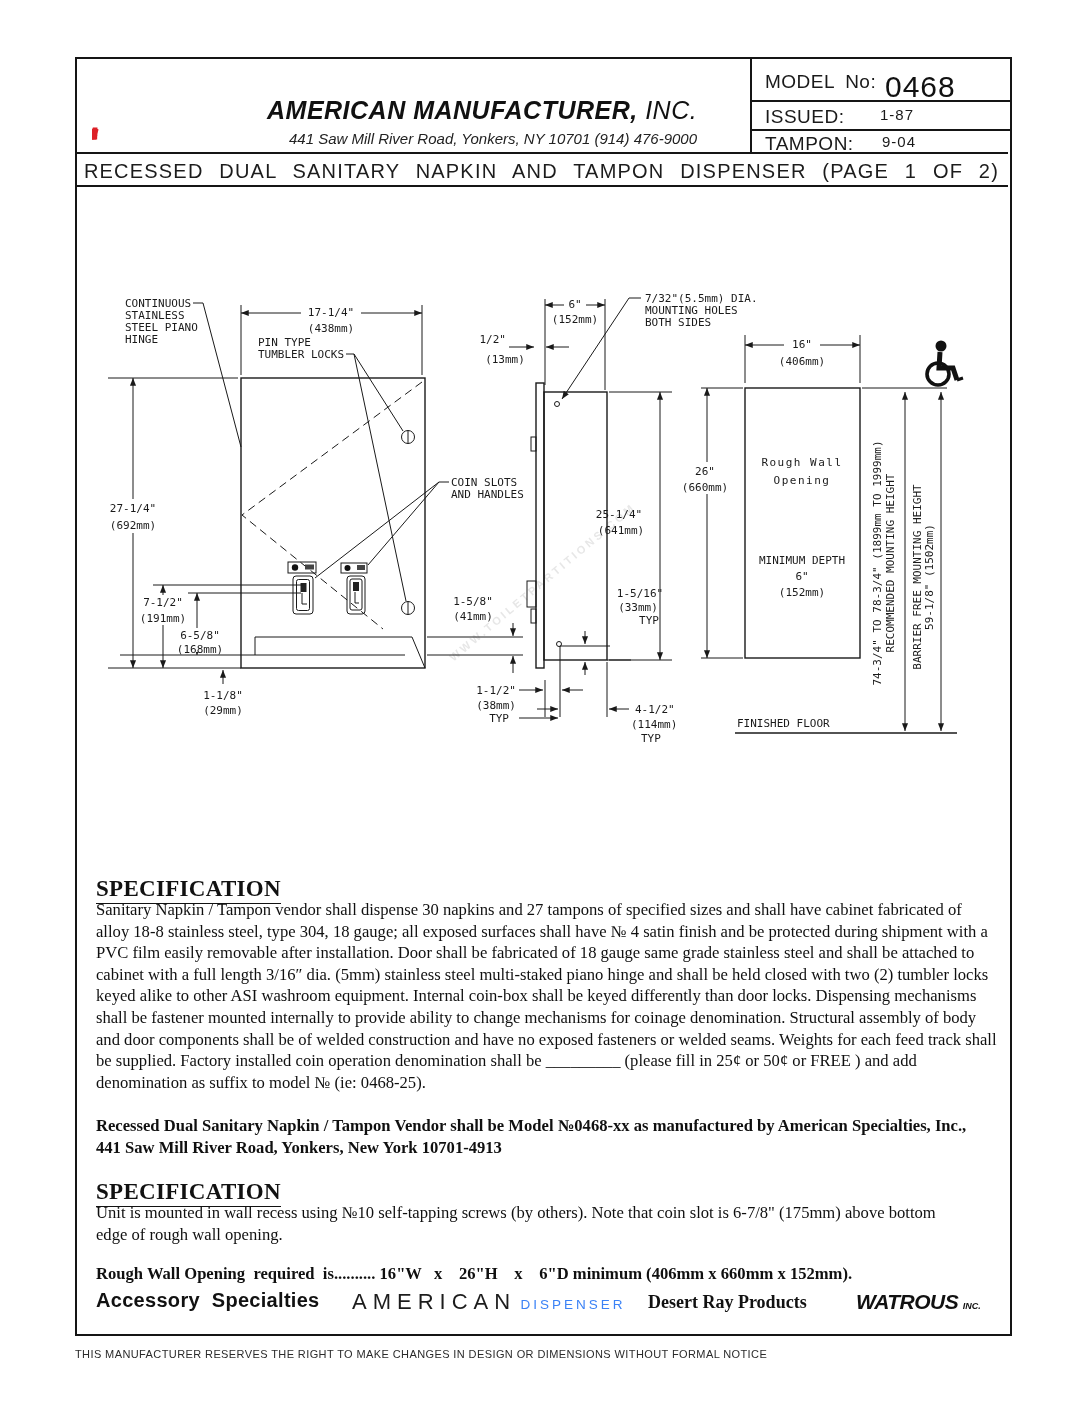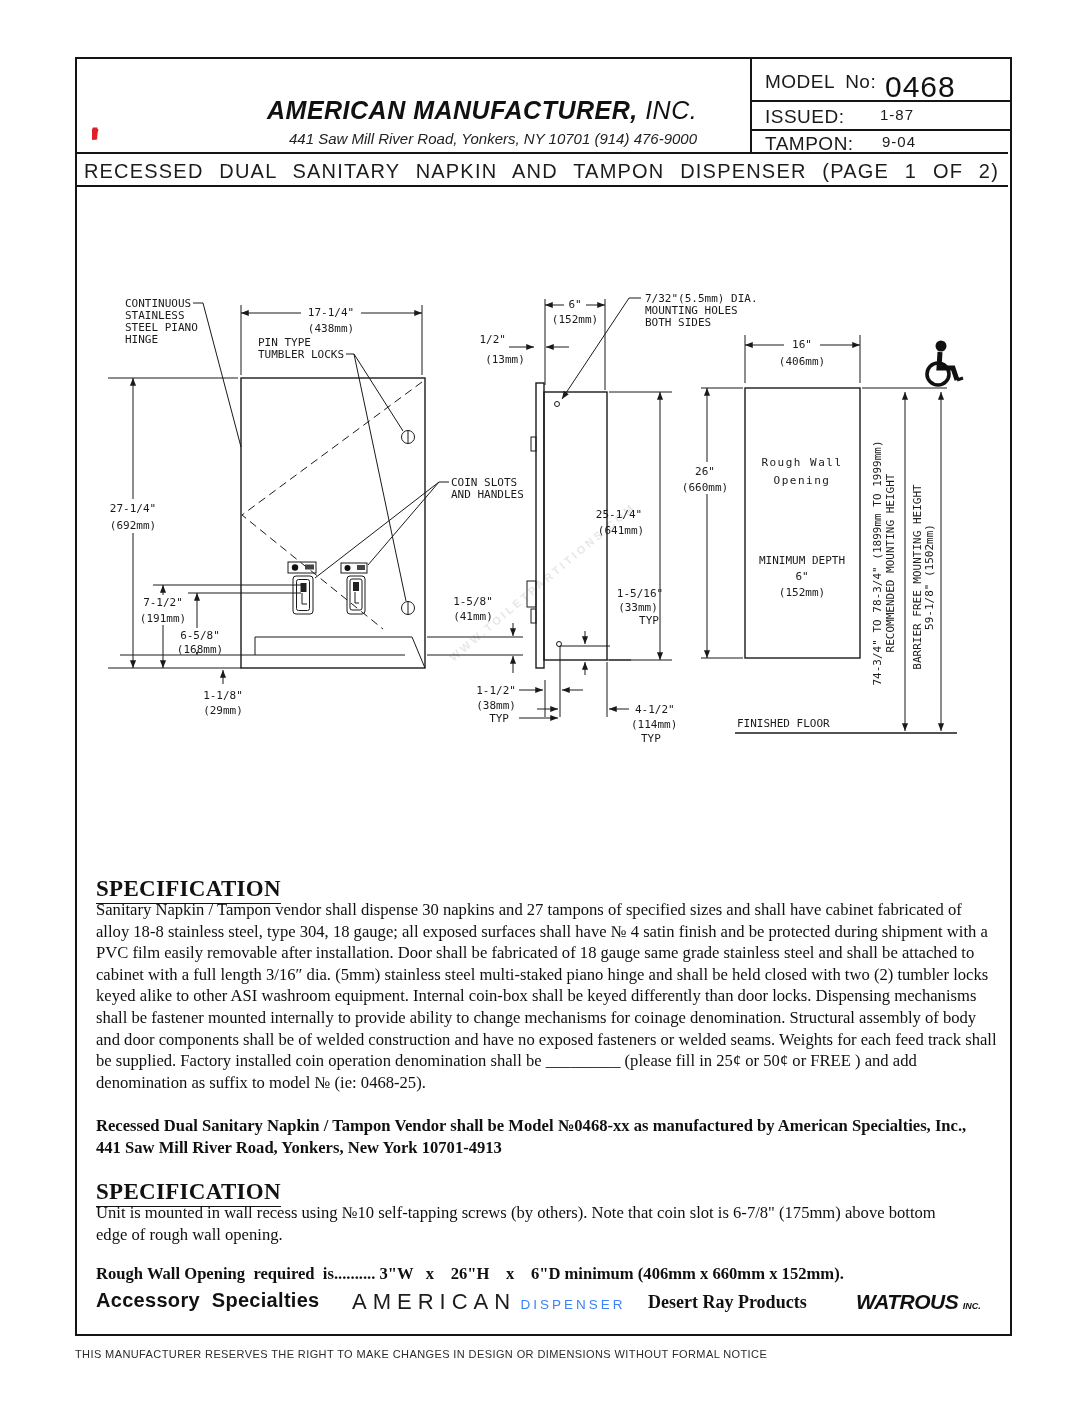--- a/index.html
+++ b/index.html
@@ -255,21 +255,21 @@
   </svg>
 
   <div class="abs sec-head" style="left:96px;top:876px;">SPECIFICATION</div>
   <div class="abs body-text" style="left:96px;top:899px;width:902px;">Sanitary Napkin / Tampon vendor shall dispense 30 napkins and 27 tampons of specified sizes and shall have cabinet fabricated of alloy 18-8 stainless steel, type 304, 18 gauge; all exposed surfaces shall have № 4 satin finish and be protected during shipment with a PVC film easily removable after installation. Door shall be fabricated of 18 gauge same grade stainless steel and shall be attached to cabinet with a full length 3/16″ dia. (5mm) stainless steel multi-staked piano hinge and shall be held closed with two (2) tumbler locks keyed alike to other ASI washroom equipment. Internal coin-box shall be keyed differently than door locks.  Dispensing mechanisms shall be fastener mounted internally to provide ability to change mechanisms for coinage denomination.  Structural assembly of body and door components shall be of welded construction and have no exposed fasteners or welded seams. Weights for each feed track shall be supplied. Factory installed coin operation denomination shall be _________ (please fill in 25¢ or 50¢ or FREE )  and add denomination as suffix to model № (ie: 0468-25).</div>
 
   <div class="abs body-text bold" style="left:96px;top:1115px;width:885px;">Recessed Dual Sanitary Napkin / Tampon Vendor shall be Model №0468-xx as manufactured by American Specialties, Inc., 441 Saw Mill River Road, Yonkers, New York 10701-4913</div>
 
   <div class="abs sec-head" style="left:96px;top:1179px;">SPECIFICATION</div>
   <div class="abs body-text" style="left:96px;top:1202px;width:860px;">Unit is mounted in wall recess using №10 self-tapping screws (by others).  Note that coin slot is 6-7/8" (175mm) above bottom edge of rough wall opening.</div>
 
-  <div class="abs body-text bold keepspace" style="left:96px;top:1263px;width:902px;">Rough Wall Opening  required  is.......... 3"W   x    26"H    x    6"D minimum (406mm x 660mm x 152mm).</div>
+  <div class="abs body-text bold keepspace" style="left:96px;top:1263px;width:902px;">Rough Wall Opening  required  is.......... 16"W   x    26"H    x    6"D minimum (406mm x 660mm x 152mm).</div>
 
   <div class="abs brand1" style="left:96px;top:1289px;">Accessory  Specialties</div>
   <div class="abs" style="left:352px;top:1289px;">
     <span class="brand2">AMERICAN</span>
     <span class="brand2b">DISPENSER</span>
   </div>
   <div class="abs brand3" style="left:648px;top:1292px;">Desert Ray Products</div>
   <div class="abs" style="left:856px;top:1290px;">
     <span class="brand4">WATROUS</span>
     <span class="brand4b">INC.</span>

